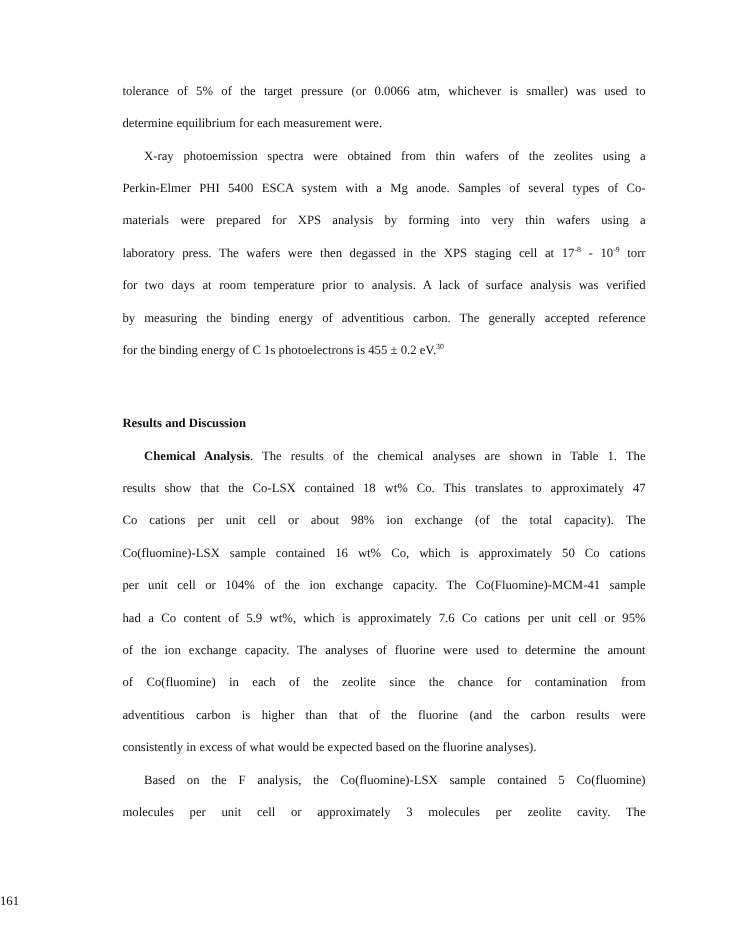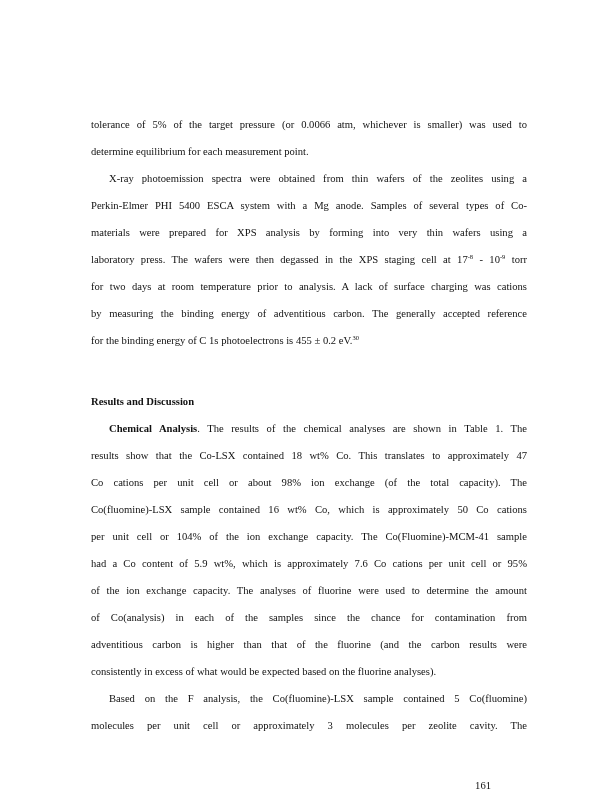--- a/index.html
+++ b/index.html
@@ -2,58 +2,58 @@
 <html><head>
 <meta charset="utf-8">
 <style>
   html, body { margin: 0; padding: 0; background: #ffffff; }
   body { width: 612px; height: 792px; position: relative; overflow: hidden; }
   .page {
     position: absolute; left: 90px; top: 0; width: 436px;
     font-family: "Liberation Serif", serif; font-size: 10.6px; color: #111;
   }
   .line {
-    position: absolute; left: 1px; width: 436px; white-space: nowrap;
-    height: 14px; line-height: 14px; margin-top: 48px;
+    position: absolute; left: 12px; width: 436px; white-space: nowrap;
+    height: 14px; line-height: 14px;
   }
   .just { text-align: justify; text-align-last: justify; }
   .indent { padding-left: 18px; width: 418px; }
   .bold { font-weight: bold; }
   sup { font-size: 6.5px; vertical-align: 0; position: relative; top: -4px; }
   .pagenum {
-    position: absolute; left: 0; width: 491px; top: 780px; text-align: right;
+    position: absolute; left: 0; width: 491px; top: 746px; text-align: left;
     font-family: "Liberation Serif", serif; font-size: 10.6px; color: #111;
   }
 </style>
 </head>
 <body>
 
 <div class="page">
 
   <div class="line just" style="top:70px">tolerance of 5% of the target pressure (or 0.0066 atm, whichever is smaller) was used to</div>
-  <div class="line" style="top:97px">determine equilibrium for each measurement point.</div>
+  <div class="line" style="top:97px">determine equilibrium for each measurement were.</div>
 
   <div class="line just indent" style="top:124px">X-ray photoemission spectra were obtained from thin wafers of the zeolites using a</div>
   <div class="line just" style="top:151px">Perkin-Elmer PHI 5400 ESCA system with a Mg anode.  Samples of several types of Co-</div>
   <div class="line just" style="top:178px">materials were prepared for XPS analysis by forming into very thin wafers using a</div>
   <div class="line just" style="top:205px"><span>laboratory press.   The wafers were then degassed in the XPS staging cell at 17</span><sup>-8</sup><span> - 10</span><sup>-9</sup><span> torr</span></div>
-  <div class="line just" style="top:232px">for two days at room temperature prior to analysis. A lack of surface charging was cations</div>
+  <div class="line just" style="top:232px">for two days at room temperature prior to analysis. A lack of surface analysis was verified</div>
   <div class="line just" style="top:259px">by measuring the binding energy of adventitious carbon.  The generally accepted reference</div>
   <div class="line" style="top:286px"><span>for the binding energy of C 1s photoelectrons is 455 ± 0.2 eV.</span><sup>30</sup></div>
 
   <div class="line bold" style="top:347px">Results and Discussion</div>
 
   <div class="line just indent" style="top:374px"><span class="bold">Chemical Analysis</span><span>.  The results of the chemical analyses are shown in Table 1.  The</span></div>
   <div class="line just" style="top:401px">results show that the Co-LSX contained 18 wt% Co.  This translates to approximately 47</div>
   <div class="line just" style="top:428px">Co cations per unit cell or about 98% ion exchange (of the total capacity).   The</div>
   <div class="line just" style="top:455px">Co(fluomine)-LSX sample contained 16 wt% Co, which is approximately 50 Co cations</div>
   <div class="line just" style="top:482px">per unit cell or 104% of the ion exchange capacity.  The Co(Fluomine)-MCM-41 sample</div>
   <div class="line just" style="top:509px">had a Co content of 5.9 wt%, which is approximately 7.6 Co cations per unit cell or 95%</div>
   <div class="line just" style="top:536px">of the ion exchange capacity.  The analyses of fluorine were used to determine the amount</div>
-  <div class="line just" style="top:563px">of Co(analysis) in each of the samples since the chance for contamination from</div>
+  <div class="line just" style="top:563px">of Co(fluomine) in each of the zeolite since the chance for contamination from</div>
   <div class="line just" style="top:590px">adventitious carbon is higher than that of the fluorine (and the carbon results were</div>
   <div class="line" style="top:617px">consistently in excess of what would be expected based on the fluorine analyses).</div>
 
   <div class="line just indent" style="top:644px">Based on the F analysis, the Co(fluomine)-LSX sample contained 5 Co(fluomine)</div>
   <div class="line just" style="top:671px">molecules per unit cell or approximately 3 molecules per zeolite cavity.    The</div>
 
 </div>
 
 <div class="pagenum">161</div>
 

